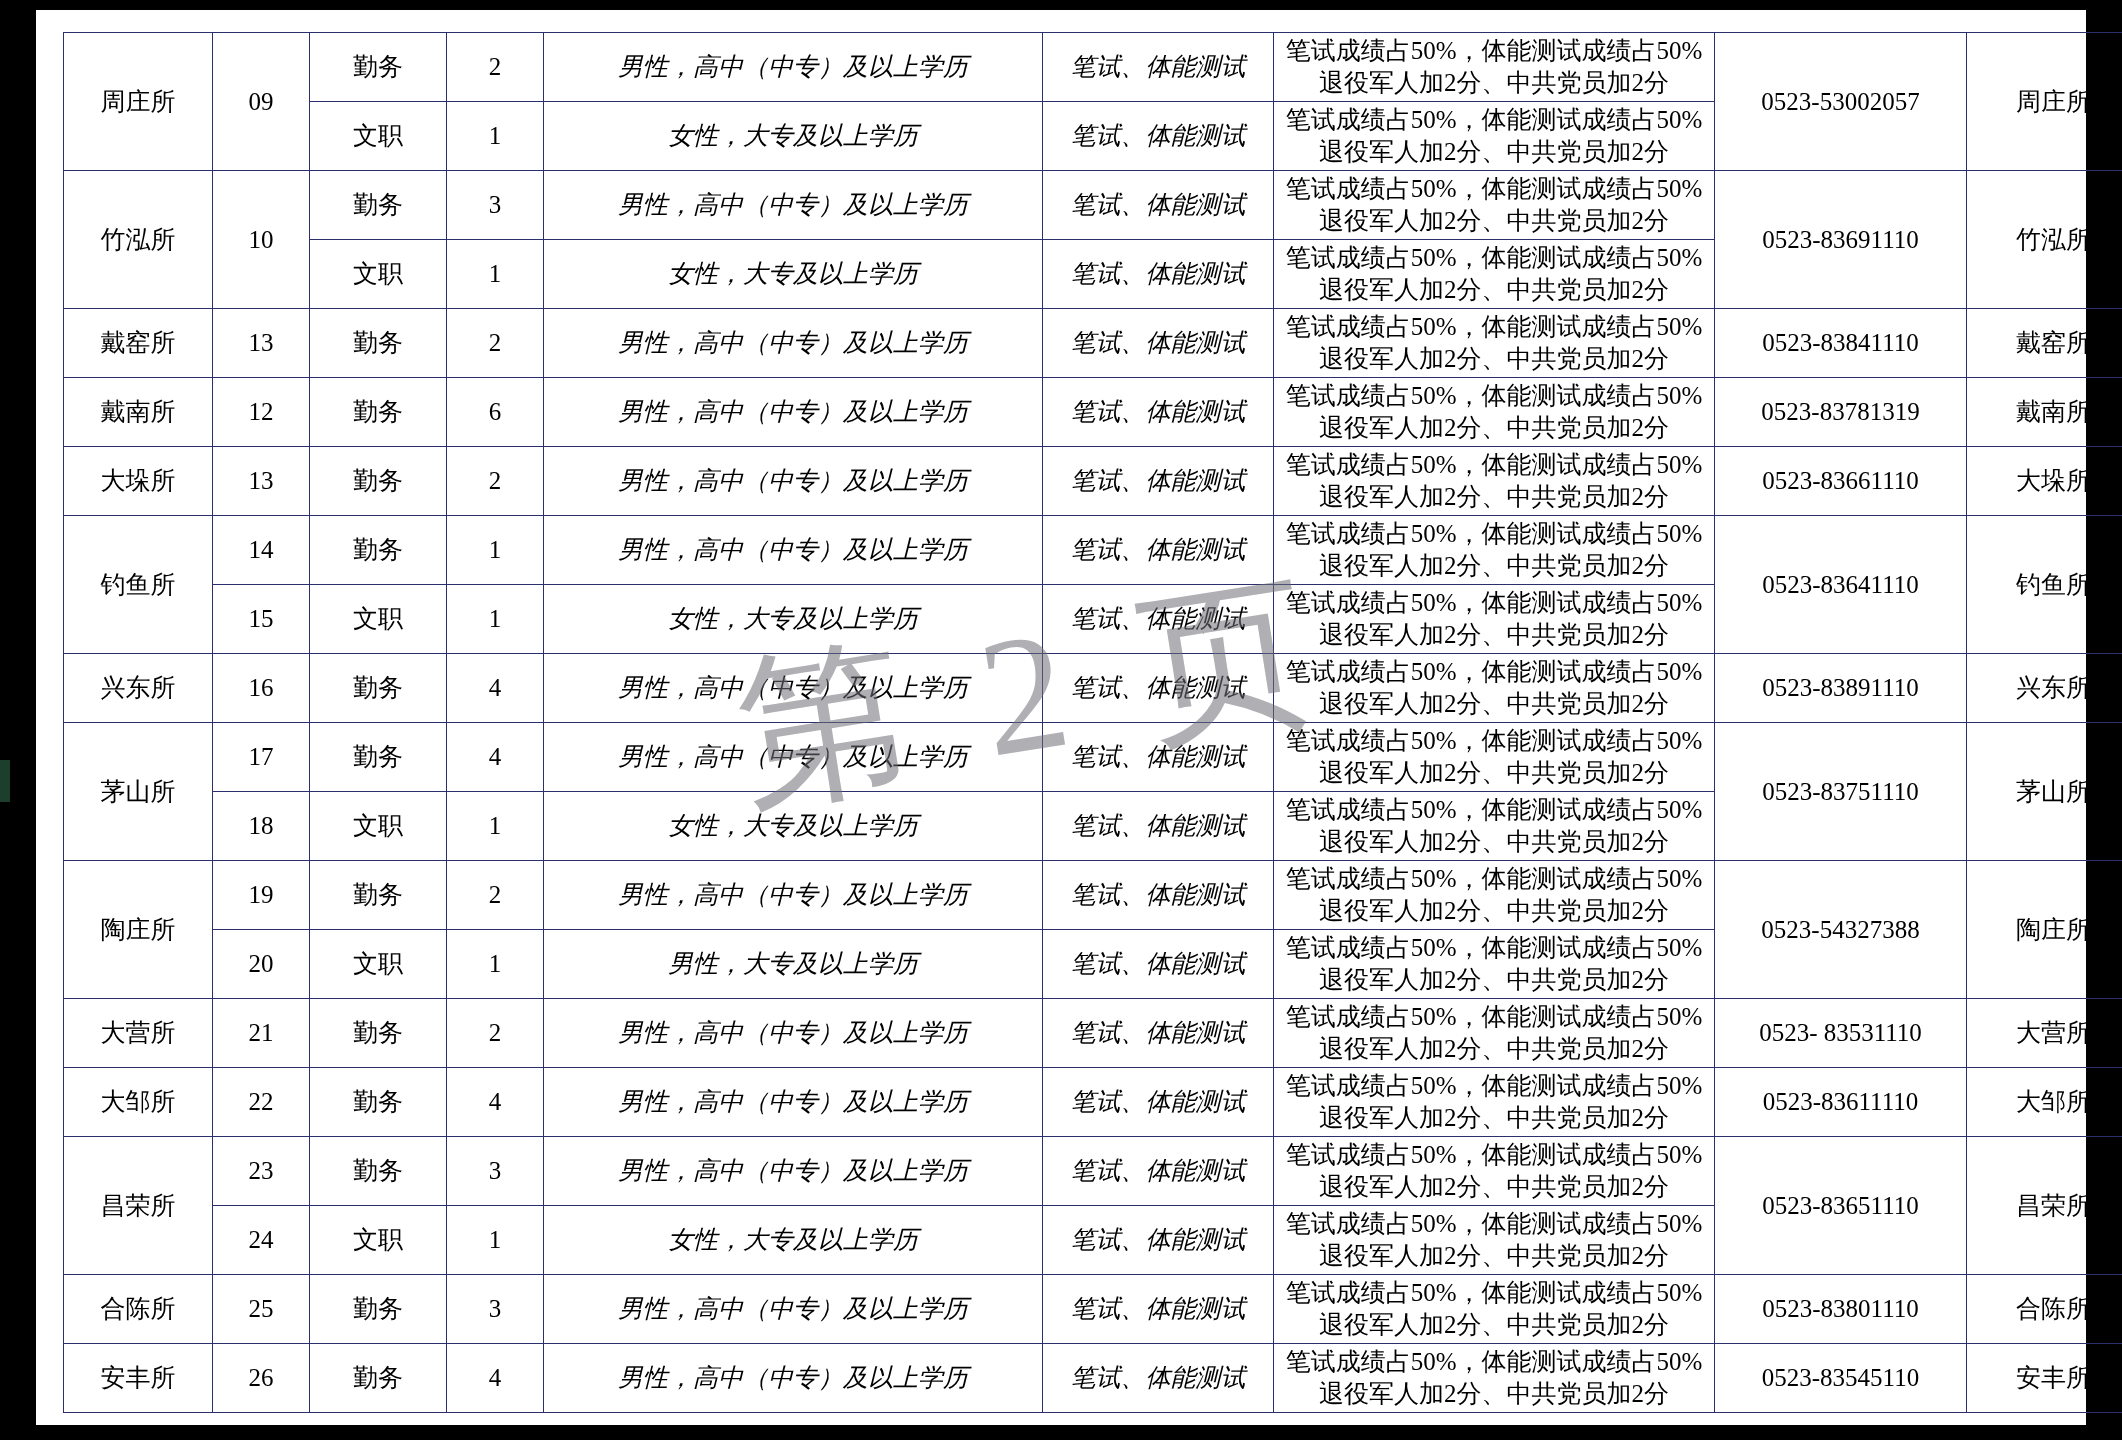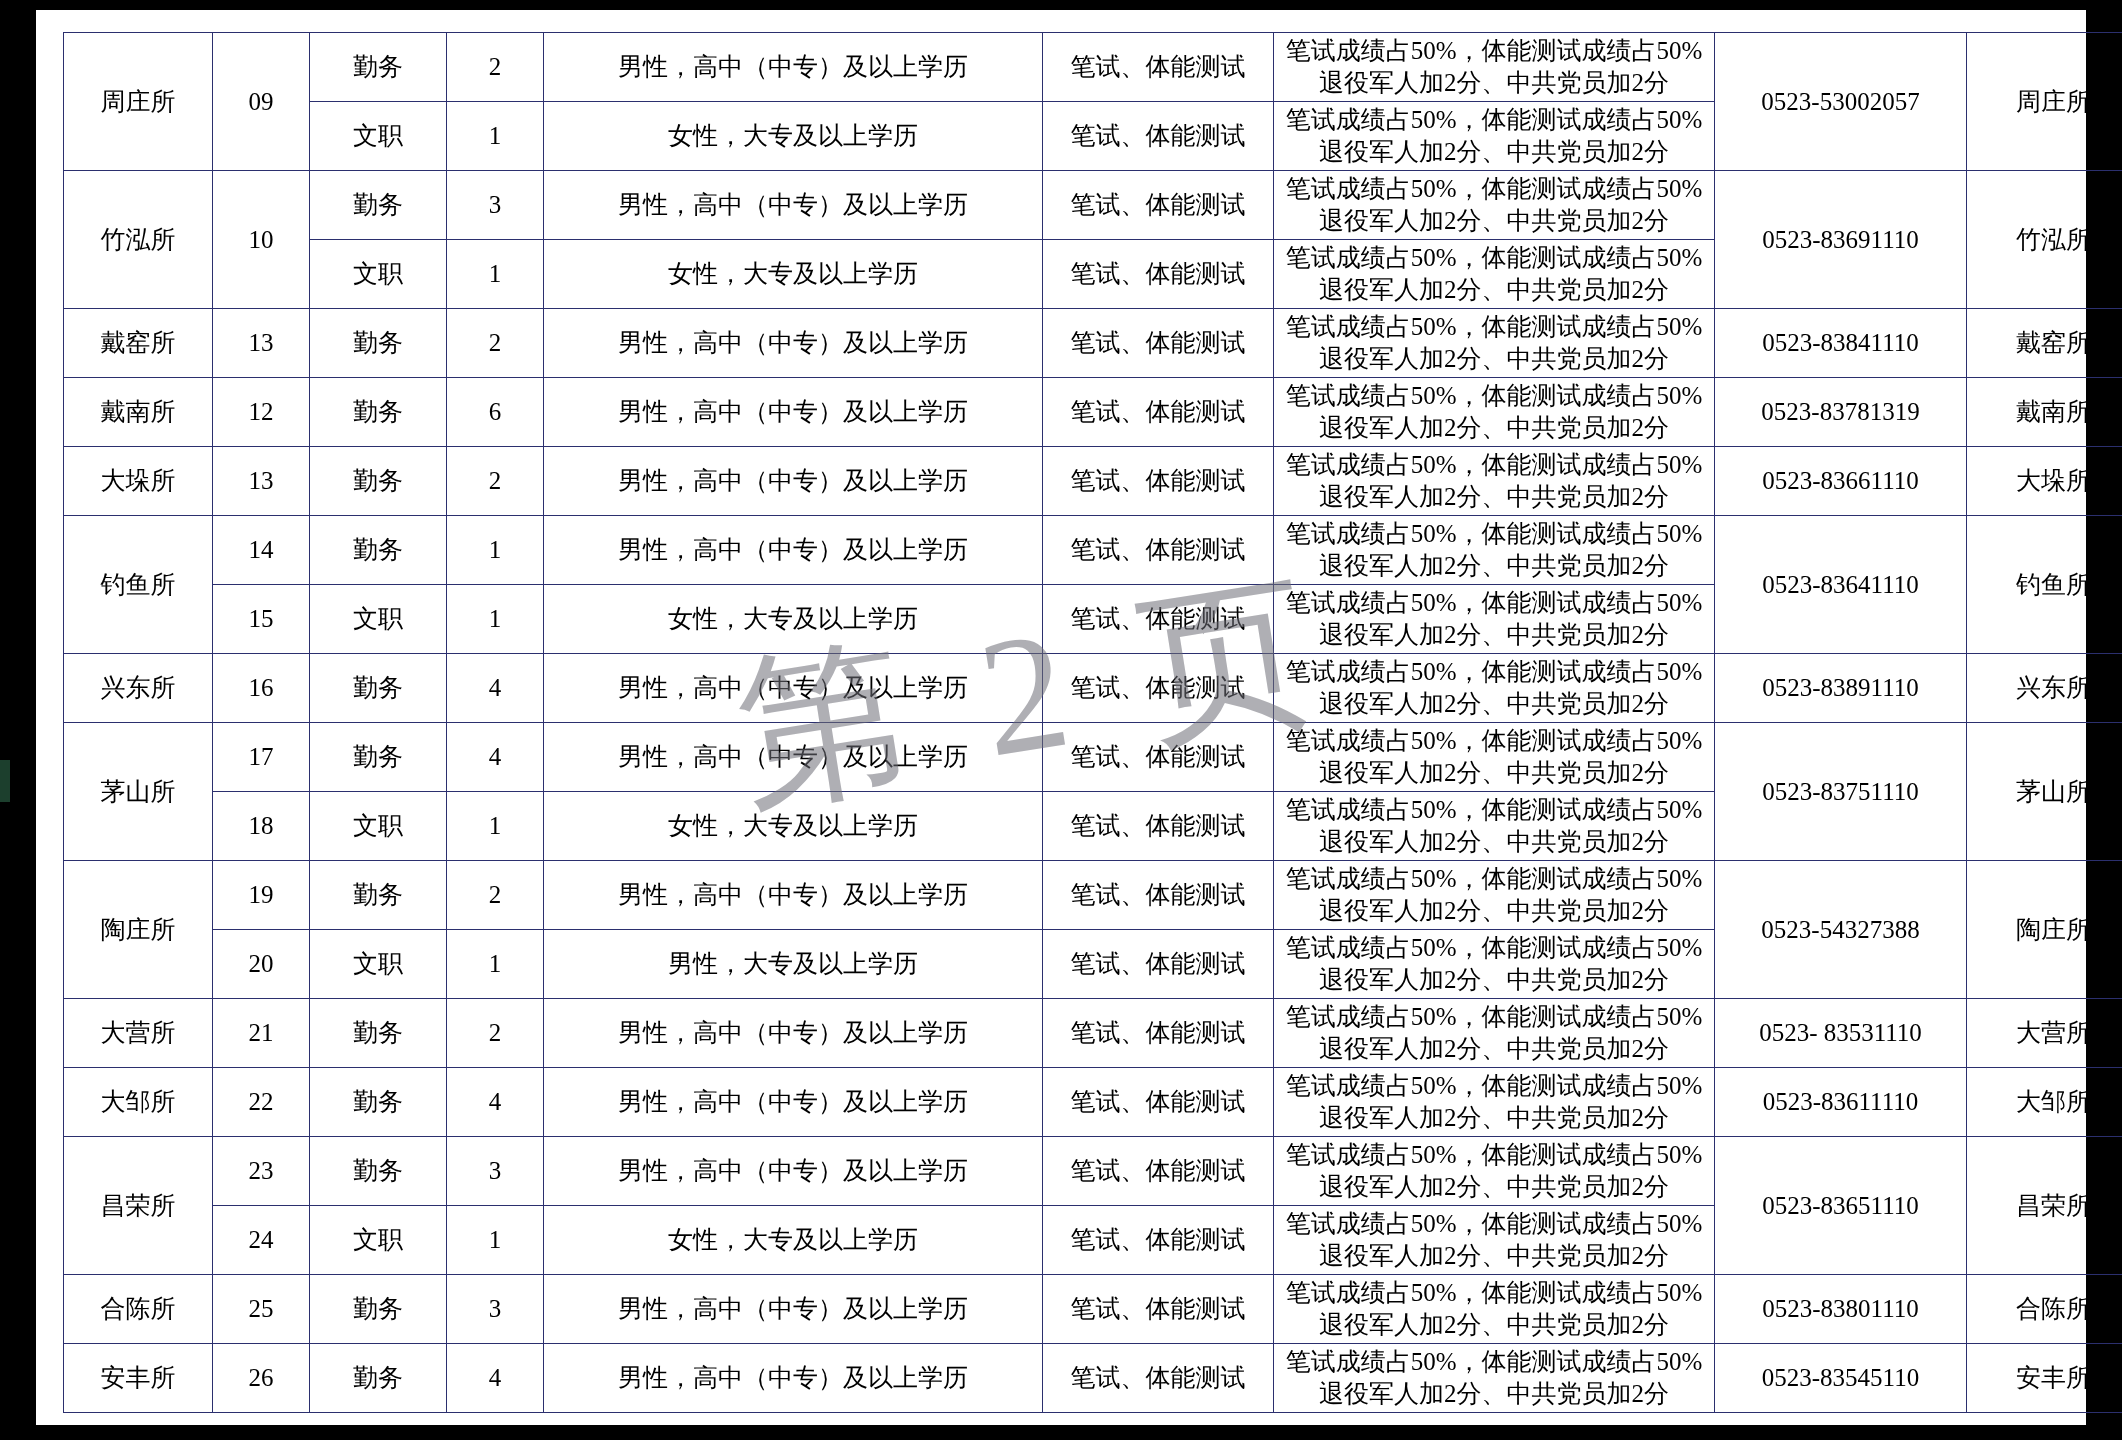--- a/index.html
+++ b/index.html
@@ -48,22 +48,22 @@
     text-align: center;
     vertical-align: middle;
     padding: 2px 4px;
     line-height: 1.28;
     font-family: "Liberation Serif", "DejaVu Serif", serif;
   }
   td.c-unit { width: 140px; }
   td.c-code { width: 88px; margin-top: 16px; }
   td.c-post { width: 128px; }
   td.c-num  { width: 88px; }
-  td.c-cond { width: 490px; text-align: left; padding-left: 12px; }
-  td.c-method { width: 222px; }
+  td.c-cond { width: 490px; text-align: left; padding-left: 12px; font-style: italic; }
+  td.c-method { width: 222px; font-style: italic; }
   td.c-score { width: 432px; font-size: 23px; line-height: 1.22; }
   td.c-phone { width: 243px; }
   td.c-place { width: 165px; }
 
   .score-line { display: block; white-space: nowrap; }
 
   .watermark {
     position: absolute;
     left: 700px;
     top: 570px;

